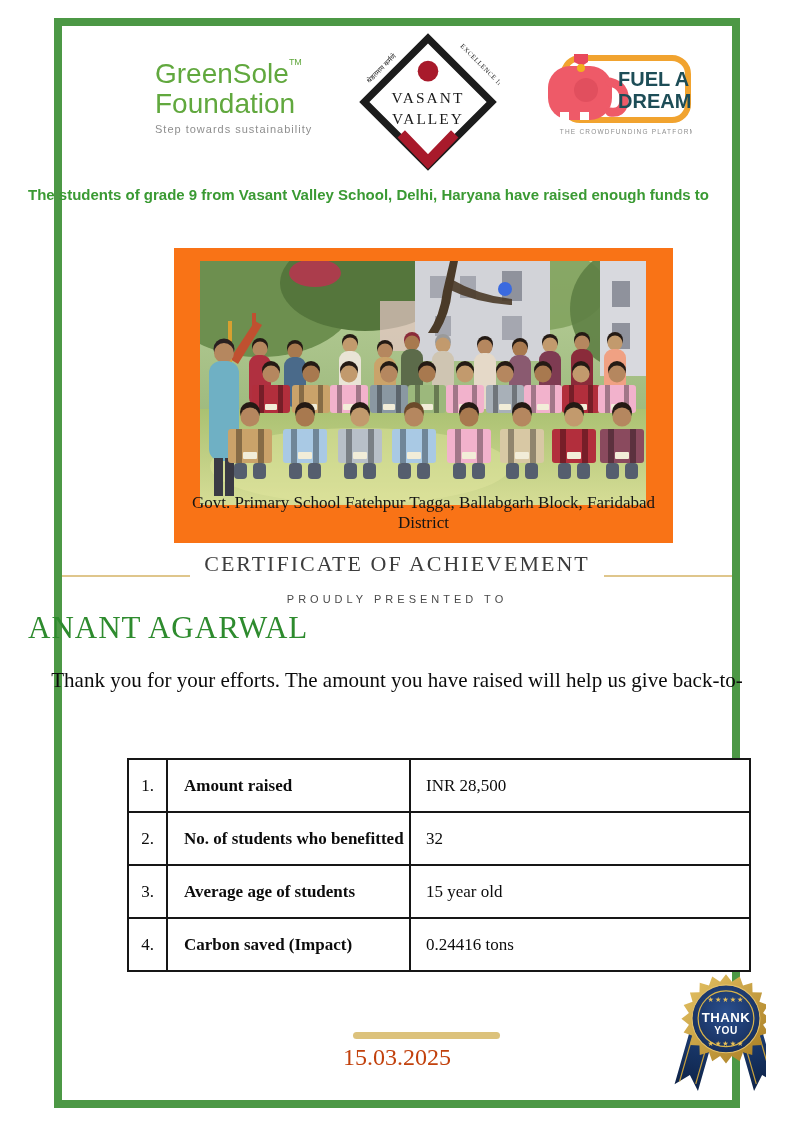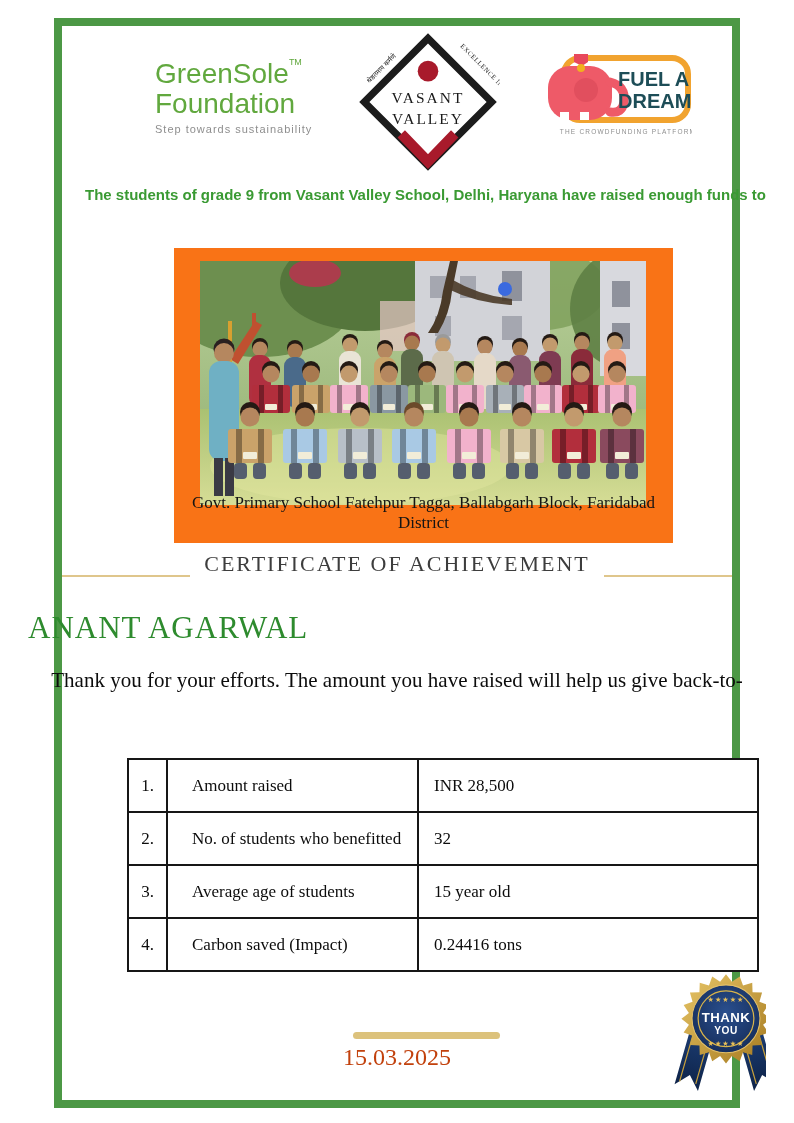--- a/index.html
+++ b/index.html
@@ -14,21 +14,21 @@
   #gs-logo{left:127px;top:58px;width:170px;line-height:1;z-index:2;}
   .gs-name{font-size:28px;color:#61a83e;letter-spacing:0;}
   .gs-name sup{font-size:9px;vertical-align:18px;letter-spacing:0;}
   .gs-name2{font-size:28px;color:#61a83e;margin-top:2px;}
   .gs-tag{font-size:11px;color:#8e8e8e;letter-spacing:1px;margin-top:6px;}
 
   #vv-logo{left:328px;top:30px;z-index:2;}
   #fd-logo{left:494px;top:52px;z-index:2;}
 
   
-  #intro{left:0;right:0;top:184px;text-align:right;font-weight:bold;font-size:15px;line-height:21px;color:#3a9a33;z-index:2;}
+  #intro{left:0;right:0;top:184px;text-align:left;font-weight:bold;font-size:15px;line-height:21px;color:#3a9a33;z-index:2;}
 
   
   #photo-panel{left:146px;top:248px;width:499px;height:295px;background:#f97316;z-index:2;}
   #photo-frame{position:absolute;left:26px;top:13px;width:446px;height:244px;overflow:hidden;background:#9db87e;}
   #photo-caption{position:absolute;left:0;right:0;bottom:10px;text-align:center;
                  font-family:"Liberation Serif",serif;font-size:17px;color:#141414;}
 
   
   #title-row{left:0;right:0;top:551px;display:flex;align-items:flex-end;justify-content:center;gap:14px;z-index:2;}
   .title-line{width:128px;height:2px;background:#dfc68c;}
@@ -39,21 +39,21 @@
              font-size:31px;letter-spacing:1px;color:#2e8b2e;z-index:2;}
 
   #message{left:0;right:0;top:664px;text-align:center;font-family:"Liberation Serif",serif;
            font-size:21px;line-height:32px;color:#0c0c0c;z-index:2;}
 
   
   #impact-table{position:absolute;left:99px;top:758px;border-collapse:collapse;z-index:2;
                 font-family:"Liberation Serif",serif;font-size:17px;color:#0c0c0c;}
   #impact-table td{border:2px solid #161616;height:49px;vertical-align:middle;background:#fff;}
   #impact-table td.c-num{width:35px;text-align:center;}
-  #impact-table td.c-label{width:224px;padding-left:24px;white-space:nowrap;}
+  #impact-table td.c-label{width:224px;padding-left:16px;white-space:nowrap;font-weight:bold;}
   #impact-table td.c-value{width:322px;padding-left:15px;}
 
   
   #date-bar{left:325px;top:1032px;width:147px;height:7px;border-radius:4px;background:#dcc27c;z-index:2;}
   #date-text{left:0;right:0;top:1044px;text-align:center;font-family:"Liberation Serif",serif;
              font-size:24px;color:#c2410c;z-index:2;}
 
   #badge{left:636px;top:956px;z-index:3;}
 </style>
 </head>
@@ -379,20 +379,21 @@
     </div>
     <div id="photo-caption">Govt. Primary School Fatehpur Tagga, Ballabgarh Block, Faridabad District</div>
   </div>
 
   <div id="title-row" class="abs">
     <div class="title-line"></div>
     <div id="title-text">CERTIFICATE OF ACHIEVEMENT</div>
     <div class="title-line"></div>
   </div>
 
+  <div id="presented" class="abs">PROUDLY PRESENTED TO</div>
   <div id="recipient" class="abs">ANANT AGARWAL</div>
 
   <div id="message" class="abs">
     <div>Thank you for your efforts. The amount you have raised will help us give back-to-</div>
   </div>
 
   <table id="impact-table">
     <tbody>
       <tr>
         <td class="c-num">1.</td>

